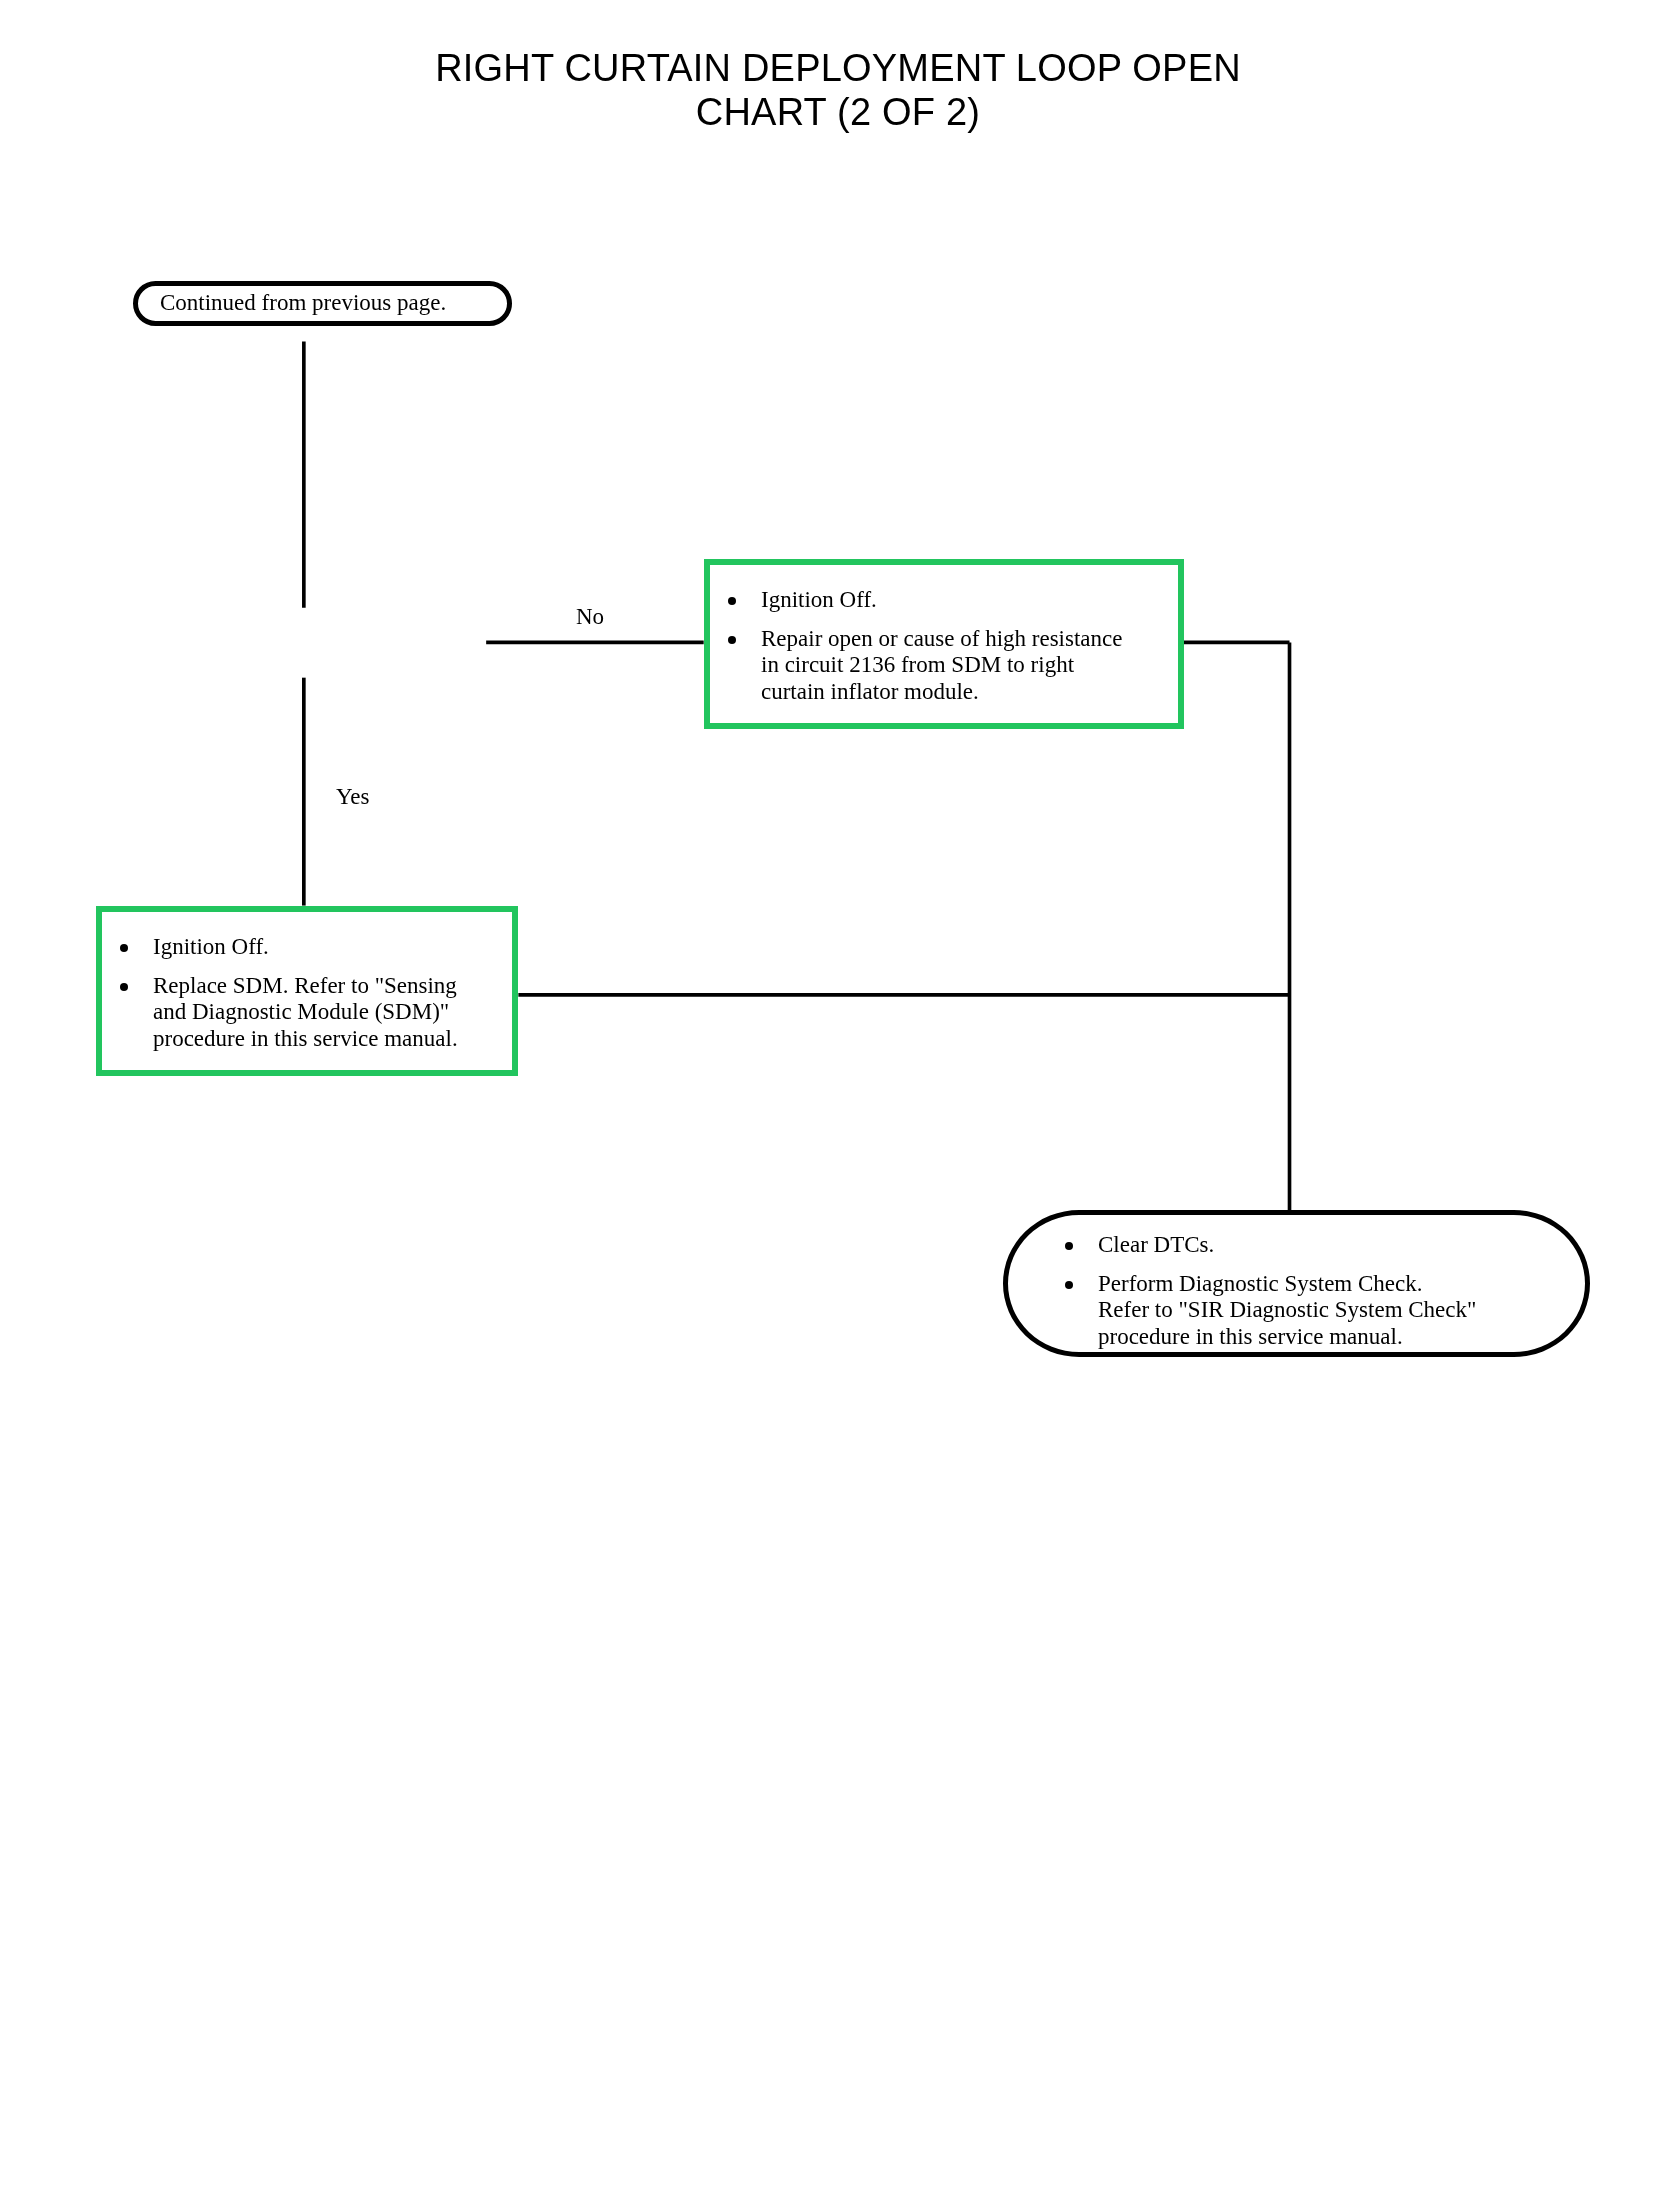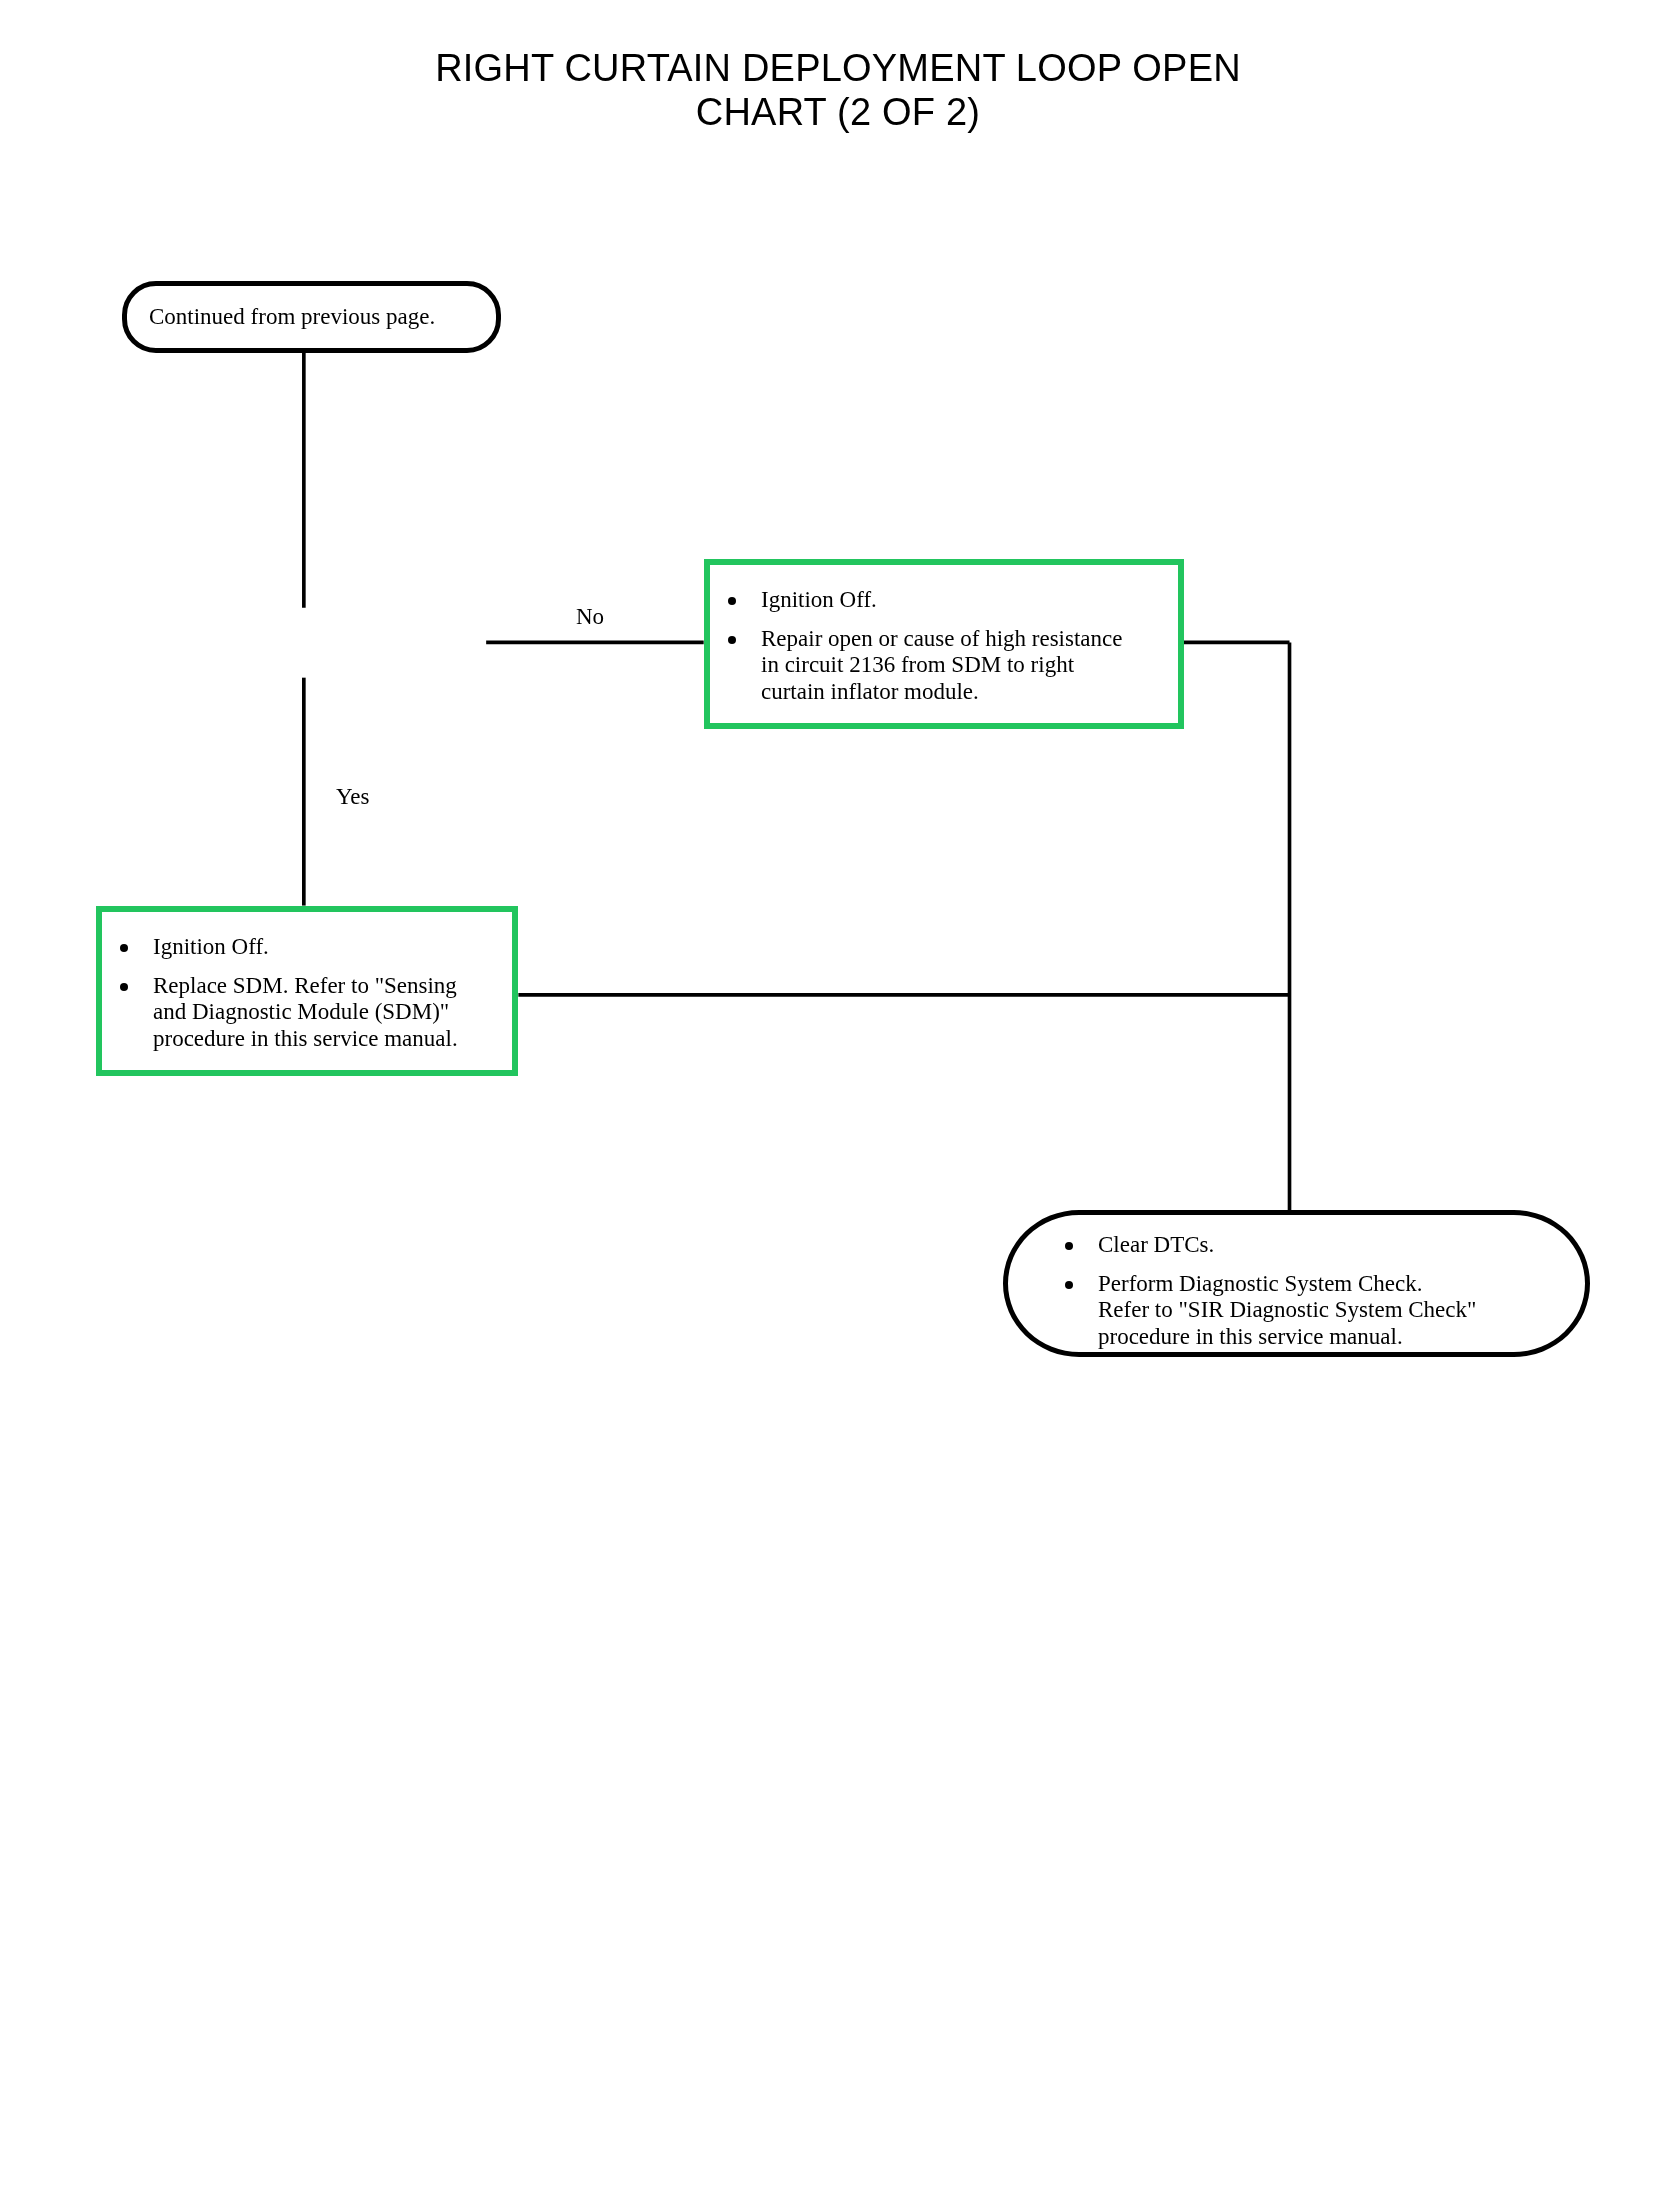--- a/index.html
+++ b/index.html
@@ -143,21 +143,21 @@
 
     <line x1="500" y1="1115" x2="500" y2="1490" stroke="#000" stroke-width="6"></line>
 
     <line x1="1948" y1="1057" x2="2122" y2="1057" stroke="#000" stroke-width="6"></line>
 
     <line x1="853" y1="1637" x2="2122" y2="1637" stroke="#000" stroke-width="6"></line>
 
     <line x1="2122" y1="1057" x2="2122" y2="1995" stroke="#000" stroke-width="6"></line>
   </svg>
 
-  <div class="node node-stadium top" style="left:122px; top:281px; width:379px; height:72px;">
+  <div class="node node-stadium top" style="left:133px; top:281px; width:379px; height:45px;">
     <div class="stadium-single node-text">Continued from previous page.</div>
   </div>
 
 
   <div class="branch-label" style="left:576px; top:605px;">No</div>
 
   <div class="branch-label" style="left:336px; top:785px;">Yes</div>
 
   <div class="node node-rect" style="left:704px; top:559px; width:480px; height:170px;">
     <ul class="bullets" style="padding:22px 18px 0 11px;">

